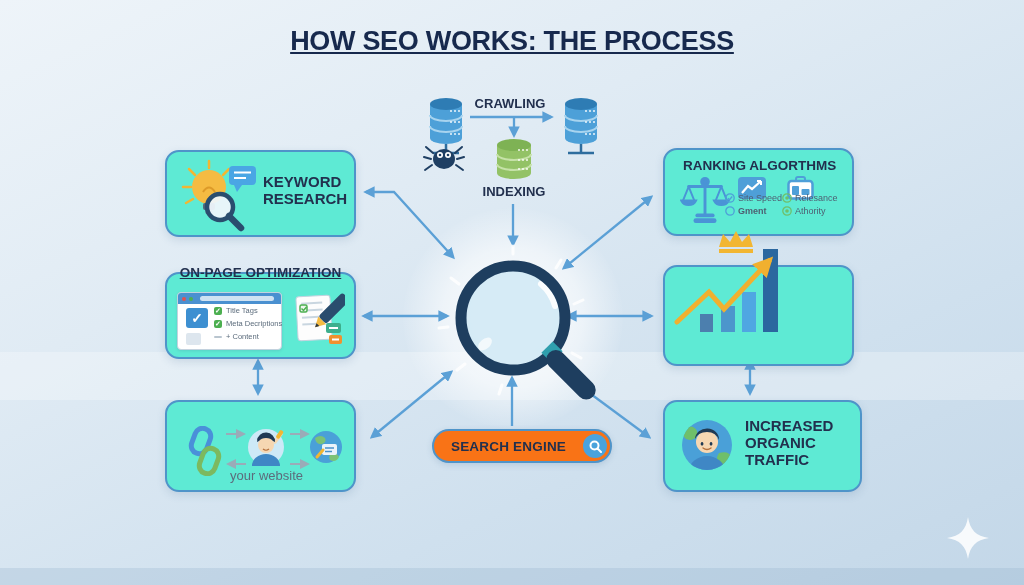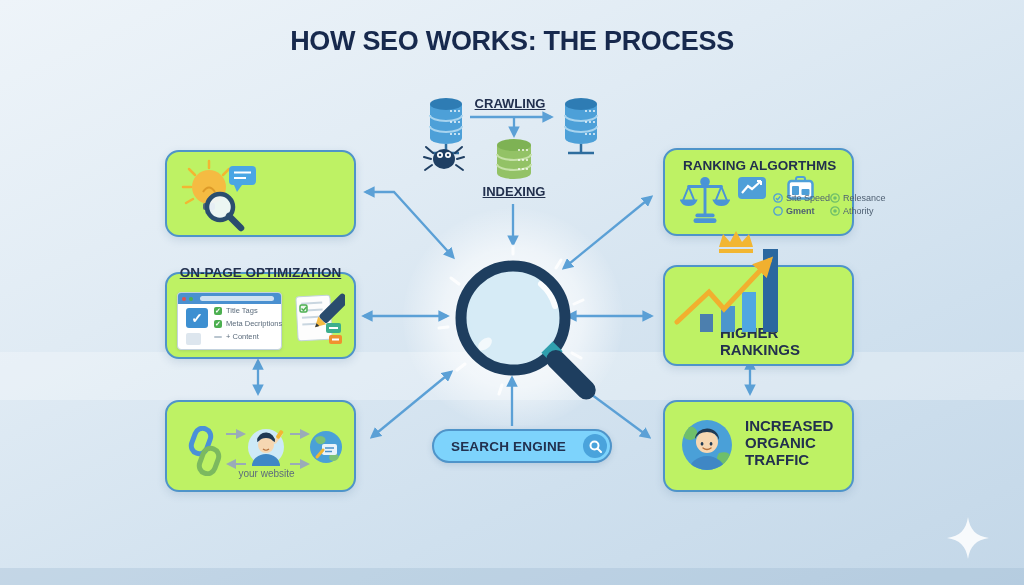--- a/index.html
+++ b/index.html
@@ -8,35 +8,35 @@
     font-family:"Liberation Sans",sans-serif;
     background:linear-gradient(155deg,#eef4f9 0%,#e0ebf4 35%,#cfe0ee 70%,#c3d7e8 100%);
   }
   .band{position:absolute;left:0;width:1024px;pointer-events:none;}
   .glow{
     position:absolute;left:403px;top:208px;width:220px;height:220px;border-radius:50%;
     background:radial-gradient(circle,rgba(255,255,255,.95) 0%,rgba(255,255,255,.55) 45%,rgba(255,255,255,0) 72%);
   }
   .page-title{
     position:absolute;top:26px;left:0;width:1024px;text-align:center;
-    font-size:27px;font-weight:800;letter-spacing:-0.3px;color:#17294d;
+    font-size:27px;font-weight:800;letter-spacing:-0.3px;color:#17294d;text-decoration:underline;
   }
   .card{
-    position:absolute;background:#bef264;border:2px solid #4f94c9;border-radius:14px;
+    position:absolute;background:#5eead4;border:2px solid #4f94c9;border-radius:14px;
     box-shadow:0 3px 8px rgba(70,110,150,.18);
   }
   .card-title{font-weight:800;color:#22304e;line-height:1.12;}
-  .flow-label{position:absolute;font-size:13px;font-weight:800;color:#22304e;text-align:center;text-decoration:underline;}
+  .flow-label{position:absolute;font-size:13px;font-weight:800;color:#22304e;text-align:center;}
   .small-gray{color:#5c6c7c;}
-  .rk-item{position:absolute;display:flex;align-items:center;gap:3px;font-size:9px;color:#4e5f72;padding-left:48px;}
+  .rk-item{position:absolute;display:flex;align-items:center;gap:3px;font-size:9px;color:#4e5f72;}
   .op-row{position:absolute;display:flex;align-items:center;gap:4px;font-size:7.5px;color:#5c6c7c;white-space:nowrap;}
   .chk{width:8px;height:8px;background:#4caf50;border-radius:2px;color:#fff;font-size:7px;line-height:8px;text-align:center;font-weight:700;}
   .dash{width:8px;height:2px;background:#b9c5cf;border-radius:1px;}
   .search-pill{
-    position:absolute;left:432px;top:429px;width:176px;height:30px;background:#7dd3fc;
+    position:absolute;left:432px;top:429px;width:176px;height:30px;background:#f97316;
     border:2px solid #4f94c9;border-radius:17px;display:flex;align-items:center;
     box-shadow:0 2px 6px rgba(70,110,150,.2);
   }
   .search-text{flex:1;text-align:center;font-size:13.5px;font-weight:800;color:#22304e;letter-spacing:0.2px;}
   .search-btn{
     width:24px;height:24px;border-radius:50%;background:#4aa3dc;margin-right:3px;
     display:flex;align-items:center;justify-content:center;flex:0 0 auto;
   }
   svg{display:block;}
   .abs{position:absolute;}
@@ -189,20 +189,21 @@
     <circle cx="36" cy="32" r="17" fill="#f5bb42"></circle>
     <path d="M30,37 q6,-9 12,0" stroke="#dd9a28" stroke-width="2" fill="none"></path>
     <rect x="30" y="48" width="12" height="7" rx="2" fill="#55697c"></rect>
     <rect x="32.5" y="55" width="7" height="4" rx="1.5" fill="#76879a"></rect>
     <rect x="56" y="11" width="27" height="19" rx="4" fill="#4aa6e4"></rect>
     <path d="M61,30 l3,7 l5,-7 z" fill="#4aa6e4"></path>
     <path d="M61,17.5 H78 M61,23 H73" stroke="#fff" stroke-width="2.2"></path>
     <circle cx="47" cy="52" r="13" fill="#eef6fb" fill-opacity=".95" stroke="#2a4d6e" stroke-width="4.5"></circle>
     <path d="M56,61 L68,73" stroke="#2a4d6e" stroke-width="6.5" stroke-linecap="round"></path>
   </svg>
+  <div class="card-title" style="position:absolute;left:96px;top:22px;width:85px;font-size:15px;">KEYWORD RESEARCH</div>
 </div>
 
 <div class="card" style="left:165px;top:272px;width:187px;height:83px;z-index:2;">
   <div class="card-title" style="position:absolute;left:50%;top:-9px;transform:translateX(-50%);white-space:nowrap;font-size:13.5px;text-decoration:underline;">ON-PAGE OPTIMIZATION</div>
 
   <div class="abs" style="left:10px;top:18px;width:103px;height:56px;background:#fff;border:1px solid #c3d2de;border-radius:4px;box-shadow:0 1px 3px rgba(80,110,140,.2);">
     <div class="abs" style="left:0;top:0;width:103px;height:11px;background:#4a90d0;border-radius:3px 3px 0 0;"></div>
     <div class="abs" style="left:4px;top:3.5px;width:4px;height:4px;border-radius:50%;background:#e05252;"></div>
     <div class="abs" style="left:11px;top:3.5px;width:4px;height:4px;border-radius:50%;background:#4caf50;"></div>
     <div class="abs" style="left:22px;top:3px;width:74px;height:5px;border-radius:3px;background:#cfe2f2;"></div>
@@ -258,21 +259,21 @@
   <svg class="abs" style="left:80px;top:26px;" width="38" height="38" viewBox="0 0 38 38">
     <circle cx="19" cy="19" r="18" fill="#cde9f7"></circle>
     <path d="M28,14 L34,6" stroke="#f3d9b4" stroke-width="3.5" stroke-linecap="round"></path>
     <rect x="31" y="2" width="4" height="9" rx="1.5" fill="#f2b632" transform="rotate(35 33 6)"></rect>
     <path d="M5,38 a14,12 0 0 1 28,0 z" fill="#3f87c5"></path>
     <circle cx="19" cy="17" r="8" fill="#f6d7b2"></circle>
     <path d="M10,14 a9,8 0 0 1 18,0 l-2,-1 a8,6 0 0 0 -14,0 z" fill="#203a54"></path>
     <path d="M10,13 a9,9 0 0 1 18,1 q-2,-6 -9,-6 t-9,5 z" fill="#203a54"></path>
     <path d="M16,21 q3,2.5 6,0" stroke="#b4713e" stroke-width="1.2" fill="none"></path>
   </svg>
-  <div class="small-gray" style="position:absolute;left:62px;top:66px;width:75px;text-align:center;font-size:10px;">your website</div>
+  <div class="small-gray" style="position:absolute;left:62px;top:66px;width:75px;text-align:center;font-size:13px;">your website</div>
   <svg class="abs" style="left:120px;top:24px;" width="26" height="44" viewBox="0 0 26 44">
     <g stroke="#9aabb8" stroke-width="2" fill="none">
       <path d="M3,8 H20" marker-end="url(#agr)"></path>
       <path d="M3,38 H20" marker-end="url(#agr)"></path>
     </g>
   </svg>
   <svg class="abs" style="left:142px;top:28px;" width="34" height="34" viewBox="0 0 34 34">
     <circle cx="17" cy="17" r="16" fill="#4aa0d8"></circle>
     <path d="M6,8 q6,-4 10,0 q2,4 -3,6 q-6,1 -7,-6 z" fill="#7cc276"></path>
     <path d="M22,24 q6,-2 8,3 q-3,6 -9,3 q-2,-4 1,-6 z" fill="#7cc276"></path>
@@ -342,24 +343,23 @@
 
 <div class="card" style="left:663px;top:265px;width:187px;height:97px;z-index:2;">
   <svg class="abs" style="left:20px;top:0;overflow:visible;z-index:3;" width="150" height="70" viewBox="0 0 150 70">
     <rect x="15" y="47" width="13" height="18" fill="#4c7fae"></rect>
     <rect x="36" y="39" width="14" height="26" fill="#4c96cc"></rect>
     <rect x="57" y="25" width="14" height="40" fill="#4fa7e2"></rect>
     <rect x="78" y="-18" width="15" height="83" fill="#2b679f"></rect>
     <path d="M-8,55 L24,25 L39,42 L84,-6" stroke="#f1b02f" stroke-width="5" fill="none" stroke-linecap="round" marker-end="url(#ag)"></path>
     <path d="M34,-20 l4,-13 l7,8 l6,-11 l6,11 l7,-8 l4,13 z M34,-18 h34 v4 h-34 z" fill="#f2b632"></path>
   </svg>
-  <div class="card-title" style="position:absolute;left:55px;top:58px;width:95px;font-size:15px;">HIGHER RANKINGS</div>
-</div>
-
-<div class="card" style="left:663px;top:400px;width:187px;height:88px;z-index:2;">
+</div>
+
+<div class="card" style="left:663px;top:400px;width:187px;height:88px;z-index:2;padding-left:8px;">
   <svg class="abs" style="left:16px;top:17px;" width="52" height="52" viewBox="0 0 52 52">
     <defs>
         <clipPath id="avclip">
           <circle cx="26" cy="26" r="25"></circle>
         </clipPath>
       </defs>
     <circle cx="26" cy="26" r="25" fill="#4aa0d8"></circle>
     <g clip-path="url(#avclip)">
       <path d="M2,10 q10,-6 14,2 q2,7 -6,9 q-9,1 -8,-11 z" fill="#6fbf6a"></path>
       <path d="M38,34 q10,-3 13,5 q-2,10 -12,7 q-6,-5 -1,-12 z" fill="#6fbf6a"></path>

